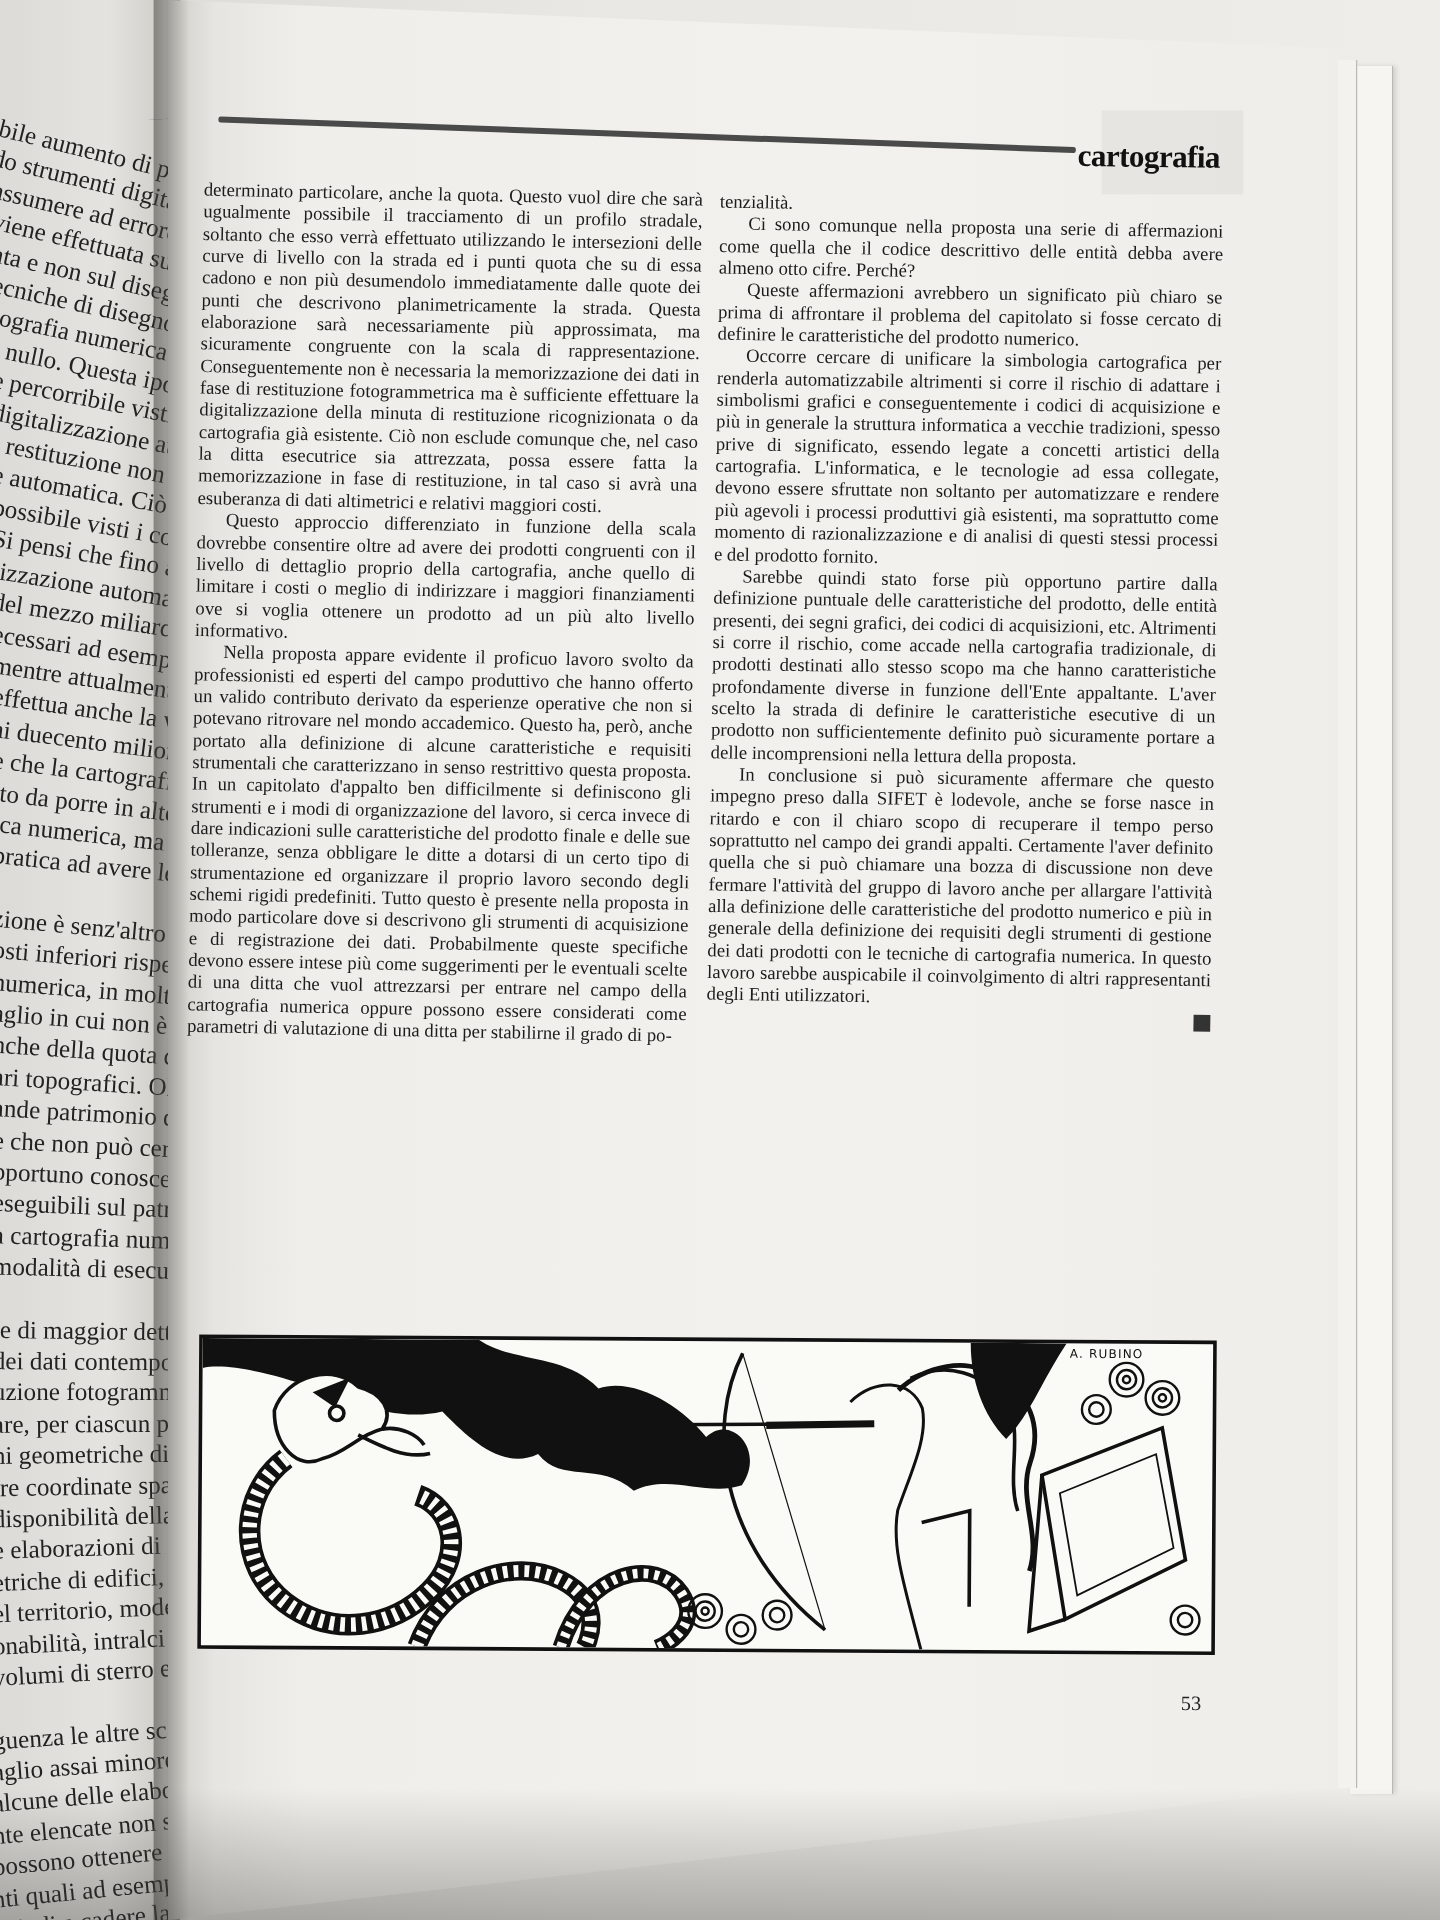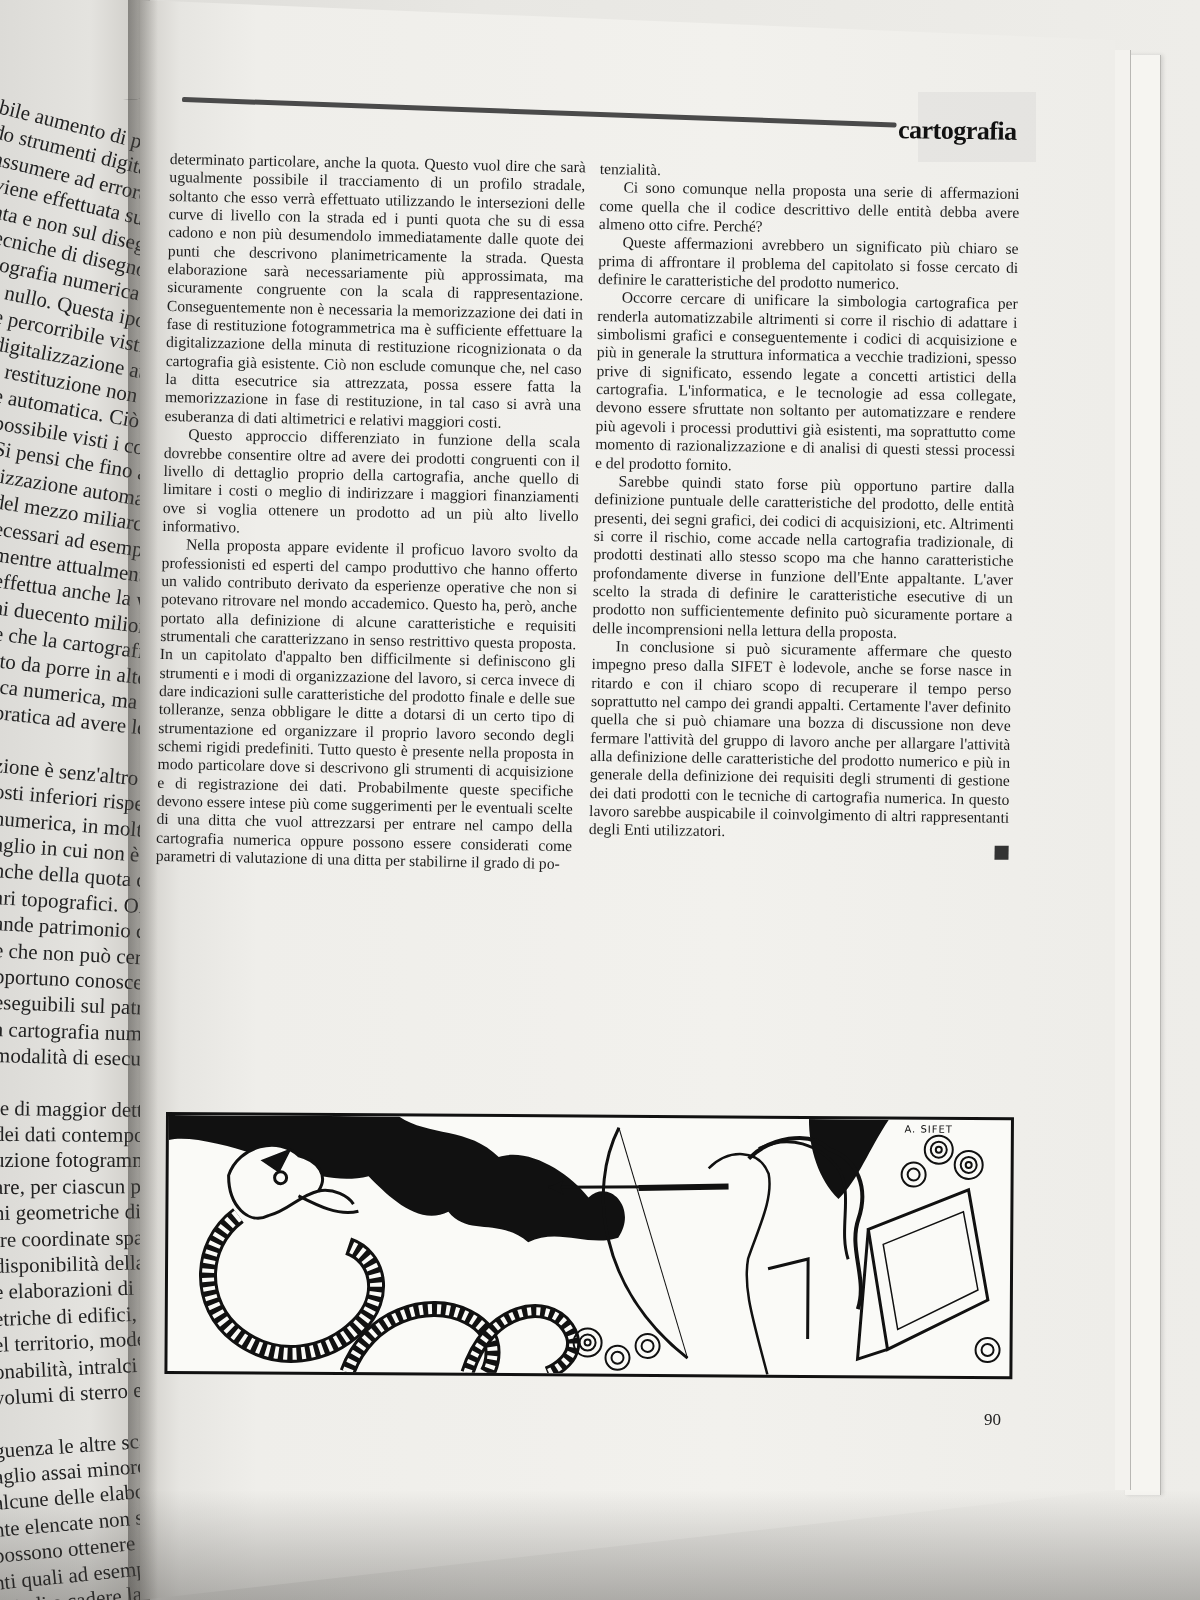--- a/index.html
+++ b/index.html
@@ -151,21 +151,21 @@
     <p class="">tenzialità.</p>
     <p class="indent">Ci sono comunque nella proposta una serie di affermazioni come quella che il codice descrittivo delle entità debba avere almeno otto cifre. Perché?</p>
     <p class="indent">Queste affermazioni avrebbero un significato più chiaro se prima di affrontare il problema del capitolato si fosse cercato di definire le caratteristiche del prodotto numerico.</p>
     <p class="indent">Occorre cercare di unificare la simbologia cartografica per renderla automatizzabile altrimenti si corre il rischio di adattare i simbolismi grafici e conseguentemente i codici di acquisizione e più in generale la struttura informatica a vecchie tradizioni, spesso prive di significato, essendo legate a concetti artistici della cartografia. L'informatica, e le tecnologie ad essa collegate, devono essere sfruttate non soltanto per automatizzare e rendere più agevoli i processi produttivi già esistenti, ma soprattutto come momento di razionalizzazione e di analisi di questi stessi processi e del prodotto fornito.</p>
     <p class="indent">Sarebbe quindi stato forse più opportuno partire dalla definizione puntuale delle caratteristiche del prodotto, delle entità presenti, dei segni grafici, dei codici di acquisizioni, etc. Altrimenti si corre il rischio, come accade nella cartografia tradizionale, di prodotti destinati allo stesso scopo ma che hanno caratteristiche profondamente diverse in funzione dell'Ente appaltante. L'aver scelto la strada di definire le caratteristiche esecutive di un prodotto non sufficientemente definito può sicuramente portare a delle incomprensioni nella lettura della proposta.</p>
     <p class="indent">In conclusione si può sicuramente affermare che questo impegno preso dalla SIFET è lodevole, anche se forse nasce in ritardo e con il chiaro scopo di recuperare il tempo perso soprattutto nel campo dei grandi appalti. Certamente l'aver definito quella che si può chiamare una bozza di discussione non deve fermare l'attività del gruppo di lavoro anche per allargare l'attività alla definizione delle caratteristiche del prodotto numerico e più in generale della definizione dei requisiti degli strumenti di gestione dei dati prodotti con le tecniche di cartografia numerica. In questo lavoro sarebbe auspicabile il coinvolgimento di altri rappresentanti degli Enti utilizzatori.</p>
     <span class="end-mark"></span>
   </div>
 
 <div class="illustration">
-  <span class="illus-signature">A. SIFET</span>
+  <span class="illus-signature">A. RUBINO</span>
   <svg width="842" height="256" viewBox="0 0 842 256" xmlns="http://www.w3.org/2000/svg">
 
     <path d="M0,0 L230,0 C260,20 300,10 330,40 C360,30 400,55 420,80 C440,60 470,90 450,120 C420,130 390,110 360,125 C330,100 300,120 280,95 C250,110 220,80 200,60 C160,70 120,50 90,40 C60,30 20,20 0,25 Z" fill="#111"></path>
     <path d="M640,0 L720,0 C700,30 690,60 670,80 C650,60 640,30 640,0Z" fill="#111"></path>
 
     <g fill="none" stroke="#111" stroke-width="3">
       <path d="M60,60 C70,30 110,20 130,40 C150,45 160,60 150,75 C130,80 120,95 100,100 C80,110 60,90 60,60Z" fill="#fafaf7"></path>
       <path d="M95,45 L120,35 L110,55Z" fill="#111"></path>
       <circle cx="112" cy="62" r="6"></circle>
       <path d="M130,80 C150,90 170,100 190,95"></path>
@@ -213,15 +213,15 @@
       <circle cx="450" cy="240" r="12"></circle>
         <circle cx="450" cy="240" r="6"></circle>
       <circle cx="480" cy="228" r="12"></circle>
         <circle cx="480" cy="228" r="6"></circle>
       <circle cx="820" cy="230" r="12"></circle>
         <circle cx="820" cy="230" r="6"></circle>
     </g>
   </svg>
 </div>
 
-<div class="page-number">90</div>
+<div class="page-number">53</div>
 
 <div class="bottom-shadow"></div>
 
 </body></html>

